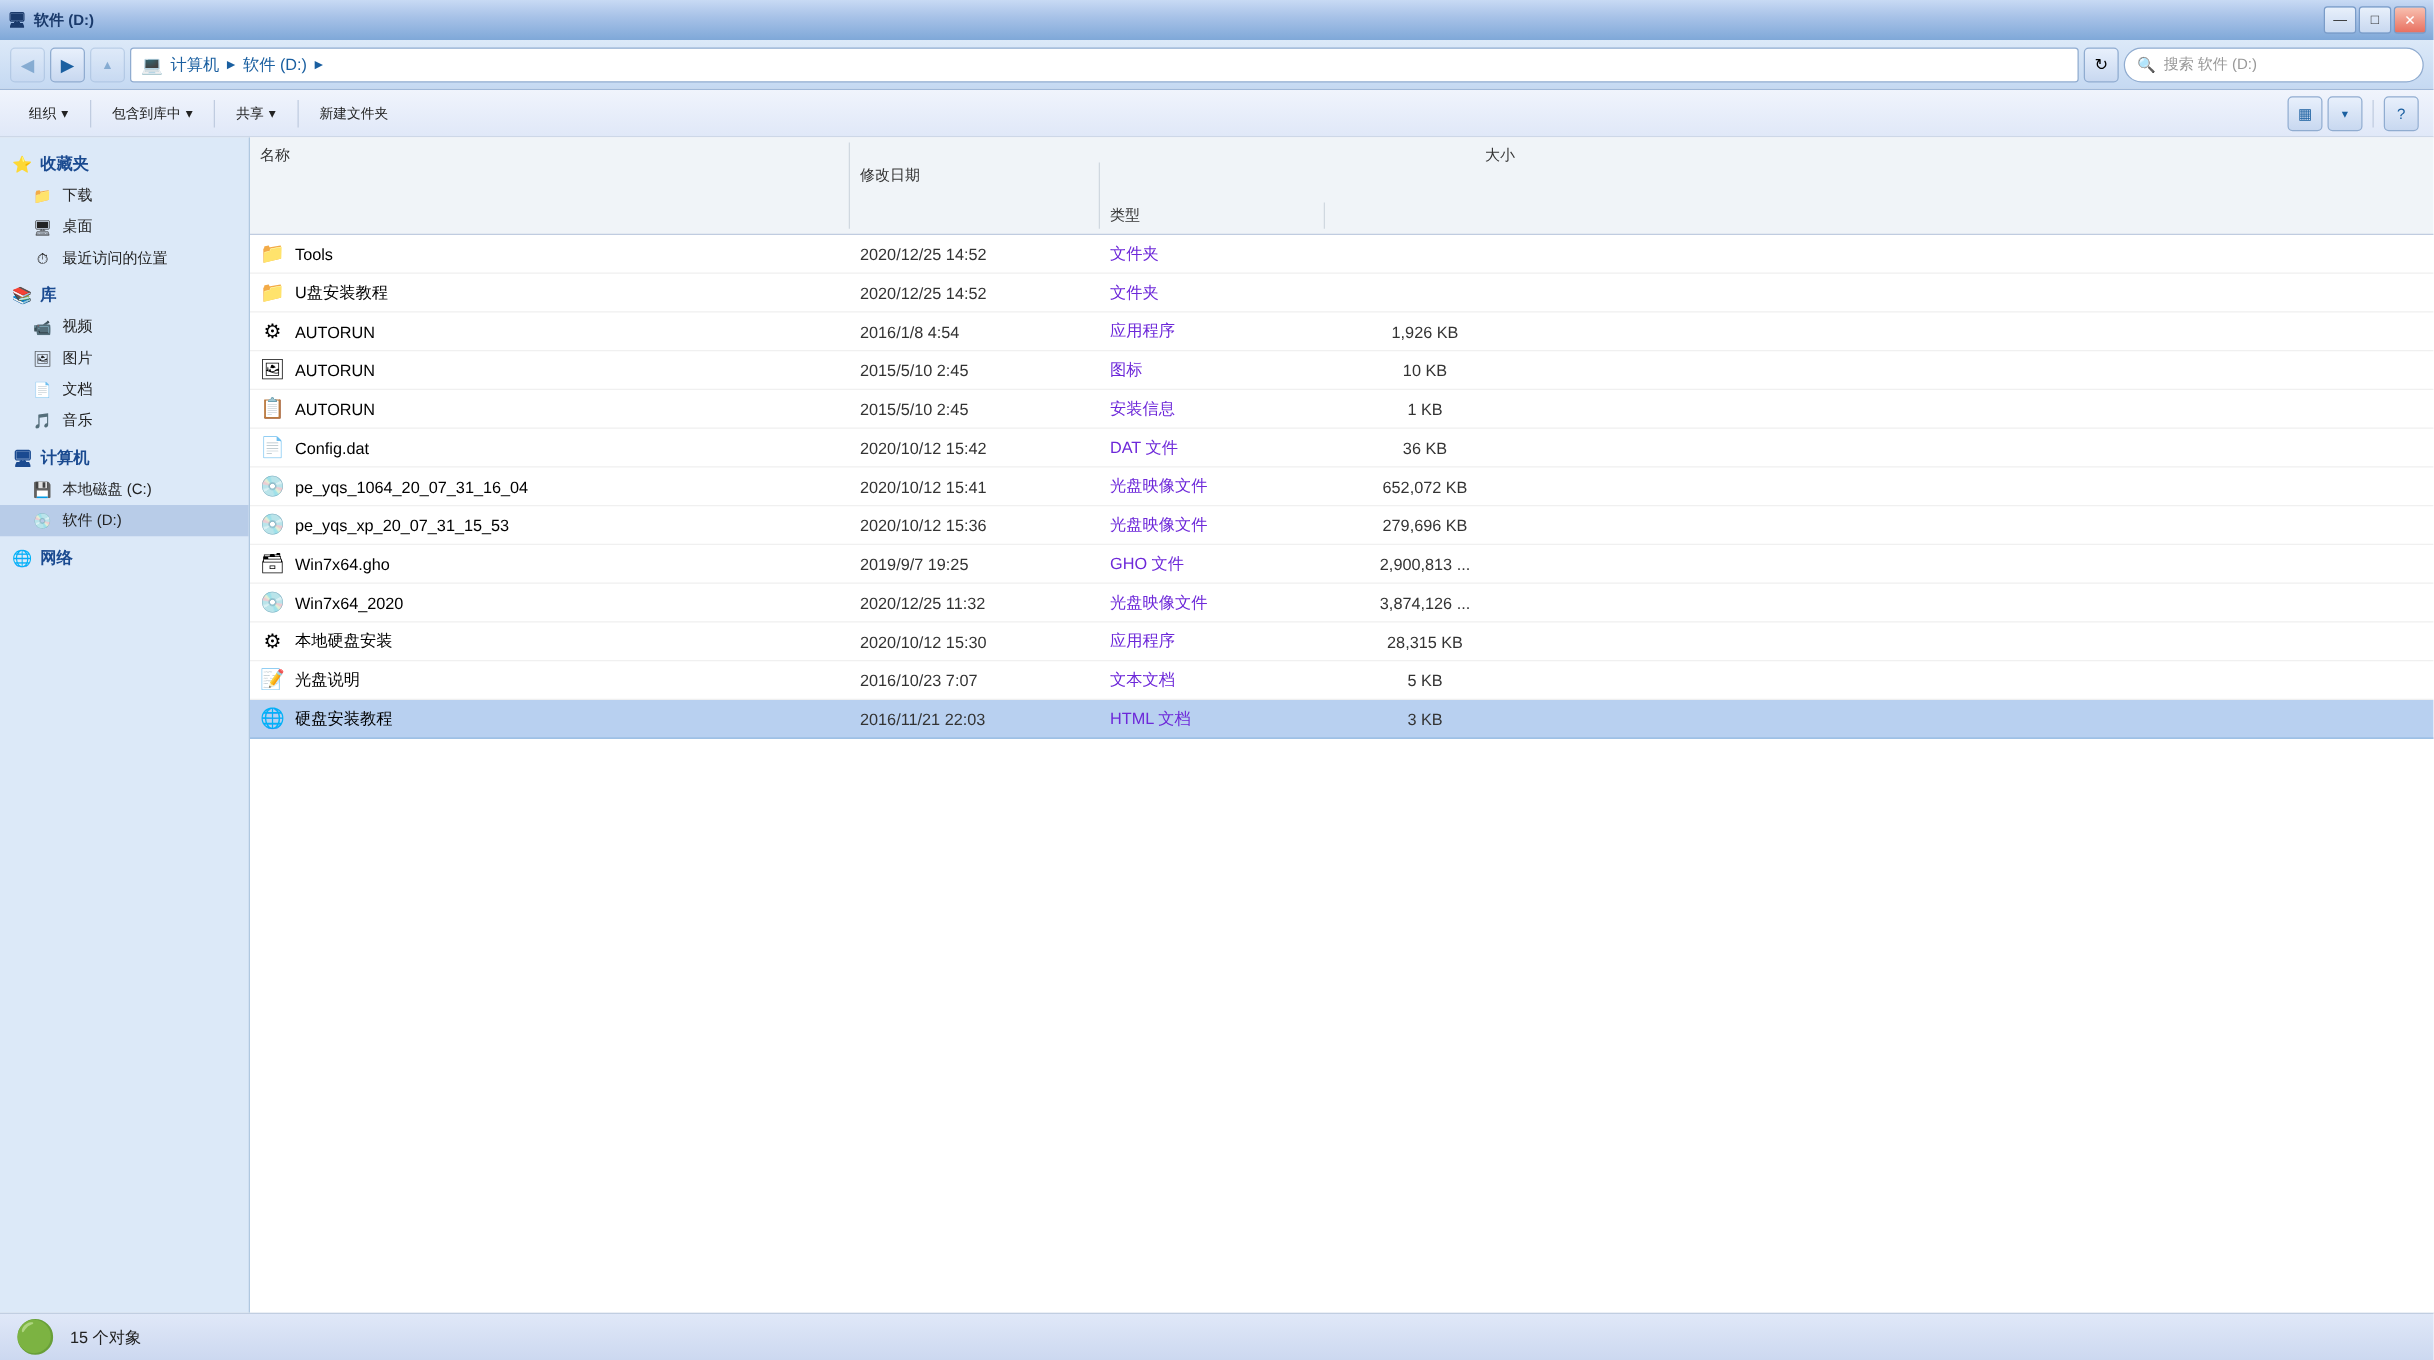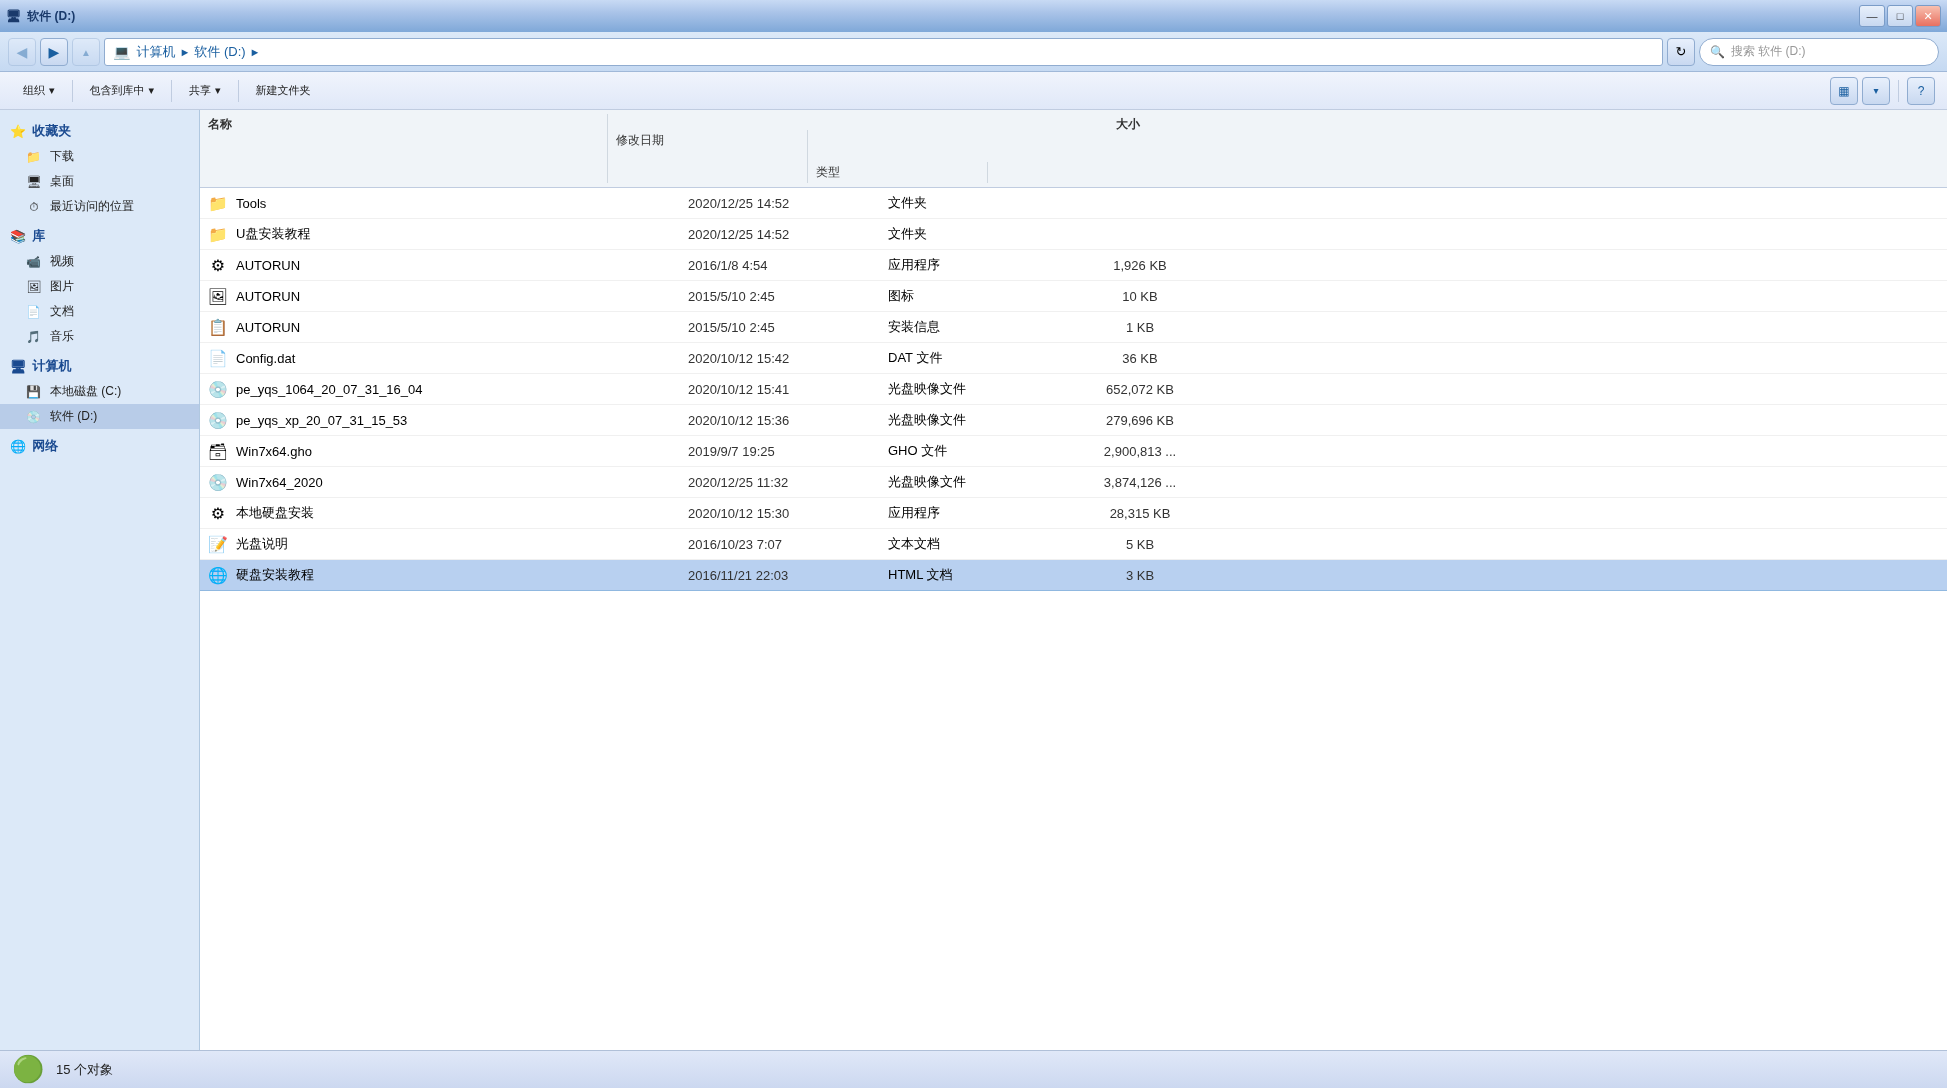--- a/index.html
+++ b/index.html
@@ -201,39 +201,39 @@
       z-index: 10;
     }
     .col-header {
       font-size: 12px;
       color: #333;
       padding: 2px 8px;
       cursor: pointer;
       user-select: none;
       border-right: 1px solid #d0d8e0;
     }
-    .col-header:last-child { border-right: none; font-weight: bold; }
-    .col-name { width: 408px; font-weight: bold; }
+    .col-header:last-child { border-right: none; }
+    .col-name { width: 480px; }
     .col-date { width: 200px; margin-top: 16px; }
     .col-type { width: 180px; margin-top: 48px; }
     .col-size { width: 160px; text-align: right; }
 
     
     .file-row {
       display: flex;
       align-items: center;
       padding: 3px 0;
       border-bottom: 1px solid #f0f0f0;
       cursor: pointer;
     }
     .file-row.selected { background: #b8d0f0; border-bottom-color: #90b8e0; }
     .file-cell { padding: 2px 8px; font-size: 13px; overflow: hidden; text-overflow: ellipsis; white-space: nowrap; }
     .file-name-cell { width: 480px; display: flex; align-items: center; gap: 8px; }
     .file-date-cell { width: 200px; color: #333; }
-    .file-type-cell { width: 180px; color: #000000; }
+    .file-type-cell { width: 180px; color: #6d28d9; }
     .file-size-cell { width: 160px; text-align: center; color: #333; }
 
     .file-icon { width: 20px; height: 20px; display: inline-flex; align-items: center; justify-content: center; font-size: 16px; flex-shrink: 0; }
 
     
     .status-bar {
       height: 38px;
       background: linear-gradient(to bottom, #e0e8f8, #ccd8f0);
       border-top: 1px solid #b0c0d8;
       display: flex;

